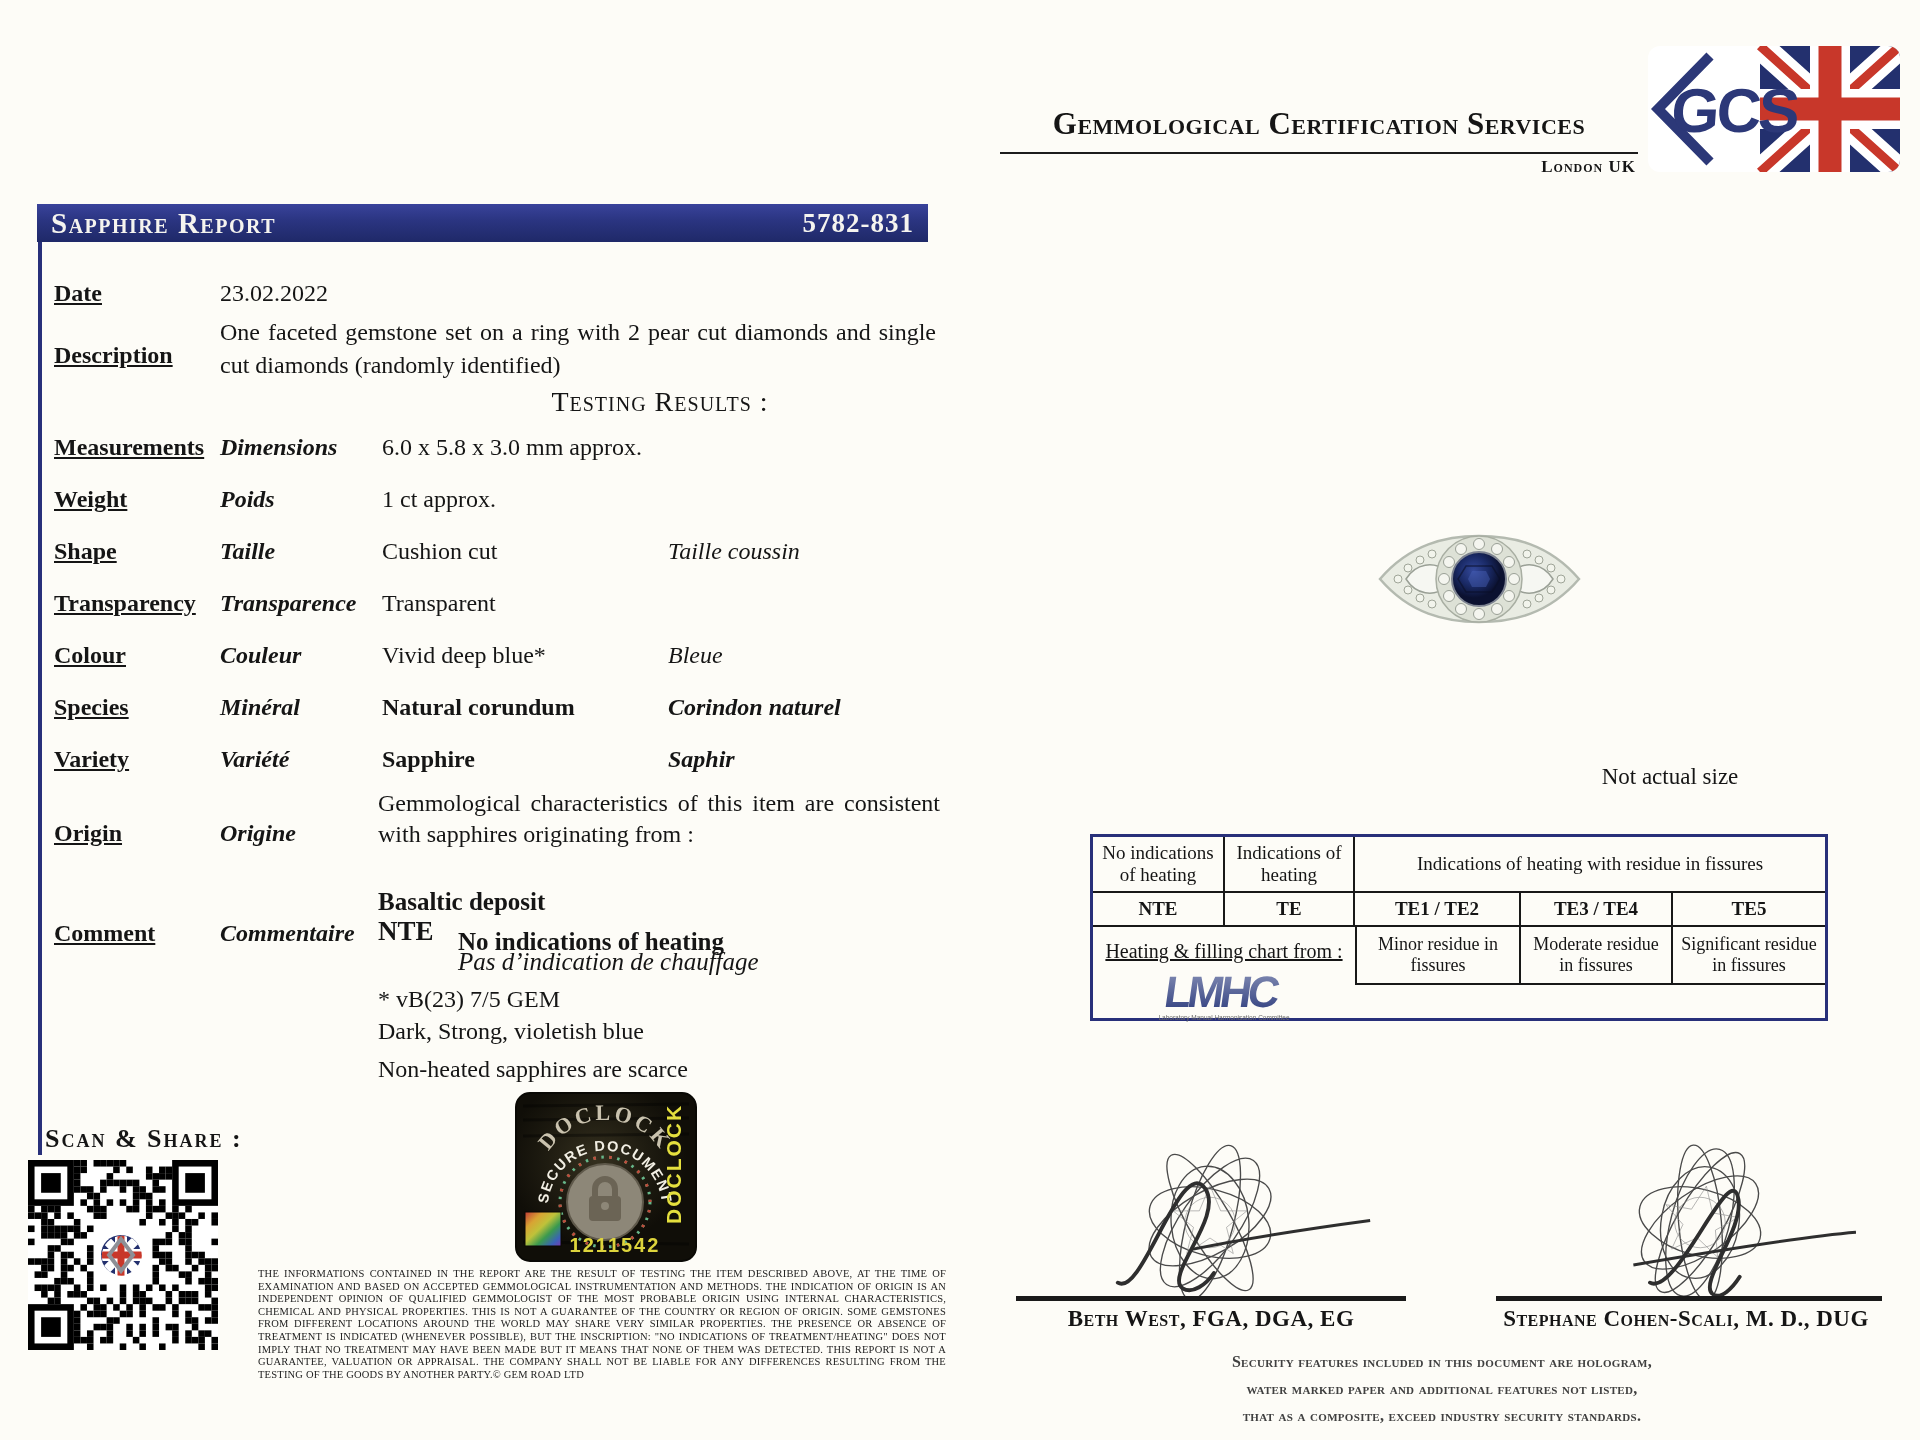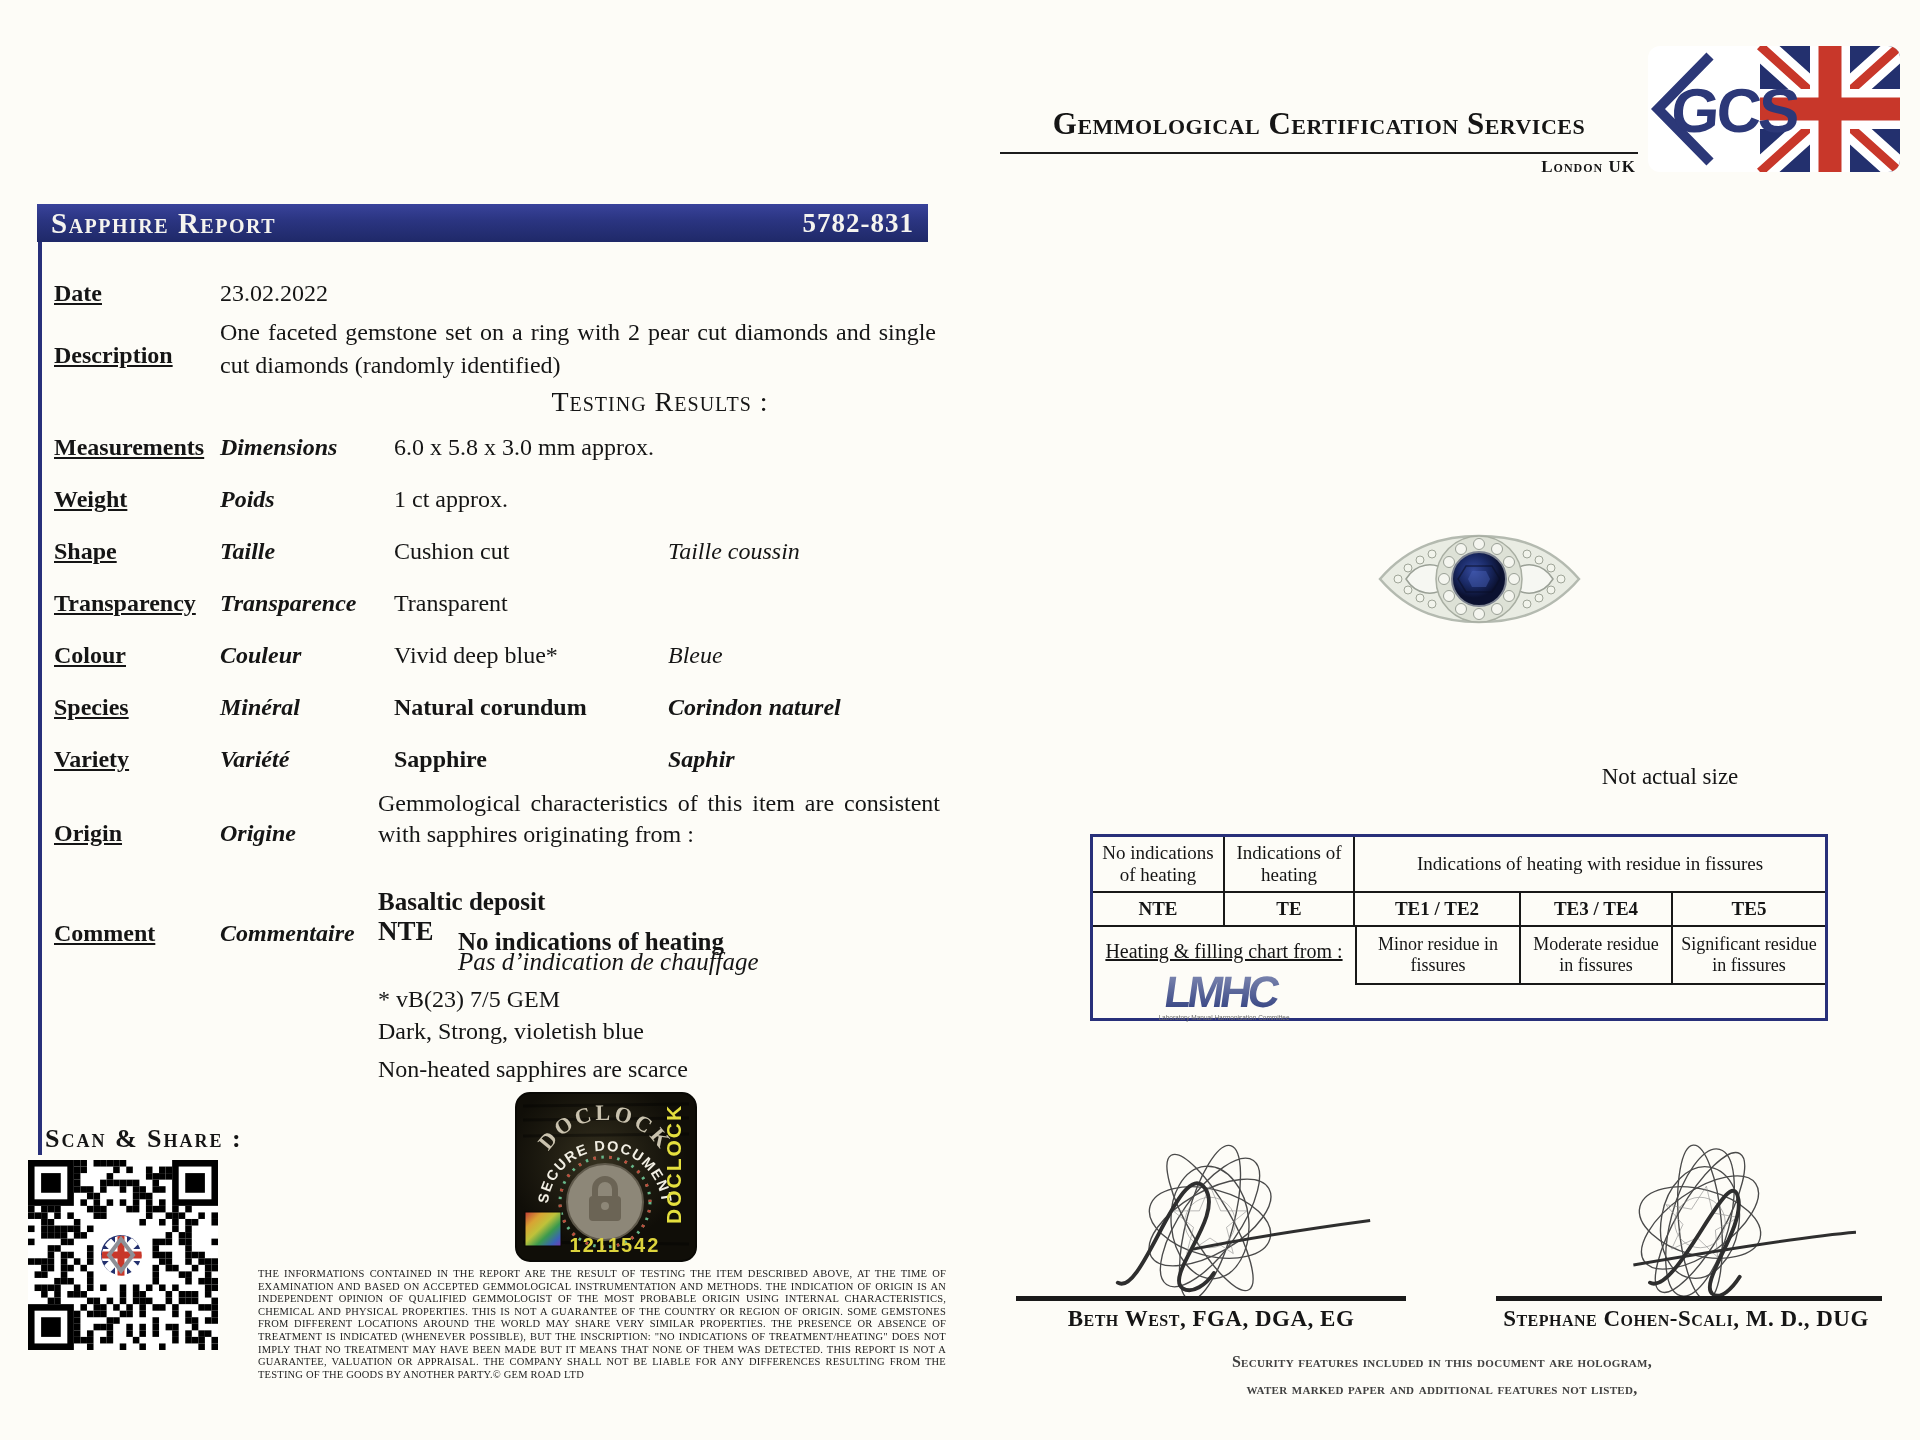--- a/index.html
+++ b/index.html
@@ -16,21 +16,21 @@
   .titlebar .num{font-size:27px;font-weight:600;letter-spacing:1px;}
   .leftrule{left:38px;top:242px;width:4px;height:913px;background:#28307a;}
 
   .lbl{font-weight:bold;text-decoration:underline;font-size:24px;}
   .frlbl{font-weight:bold;font-style:italic;font-size:24px;}
   .val{font-size:24px;}
   .rrow{position:absolute;left:54px;width:870px;height:30px;}
   .rrow span{position:absolute;top:0;white-space:nowrap;}
   .rrow .c0{left:0;}
   .rrow .c1{left:166px;}
-  .rrow .c2{left:340px;}
+  .rrow .c2{left:328px;}
   .rrow .c3{left:614px;font-style:italic;}
   .rrow.strong .c2,.rrow.strong .c3{font-weight:bold;}
 
   .descblock{left:220px;top:316px;width:716px;font-size:24px;line-height:33px;text-align:justify;}
   .testhead{left:380px;top:386px;width:560px;text-align:center;
             font-variant:small-caps;font-size:28px;letter-spacing:1px;}
   .originintro{left:378px;top:788px;width:562px;font-size:24px;line-height:31px;text-align:justify;}
   .bold25{font-weight:bold;font-size:25px;margin-top:32px;}
   .ital25{font-style:italic;font-size:25px;}
 
@@ -646,15 +646,16 @@
   </div>
 
   <div class="abs sigline" style="left:1016px;top:1296px;width:390px"></div>
   <div class="abs signame" style="left:1016px;top:1306px;width:390px">Beth West, FGA, DGA, EG</div>
   <div class="abs sigline" style="left:1496px;top:1296px;width:386px"></div>
   <div class="abs signame" style="left:1480px;top:1306px;width:412px">Stephane Cohen-Scali, M. D., DUG</div>
 
   <div class="abs security">
     <div>Security features included in this document are hologram,</div>
     <div>water marked paper and additional features not listed,</div>
+    <div>that as a composite, exceed industry security standards.</div>
   </div>
 
 </div>
 
 </body></html>

